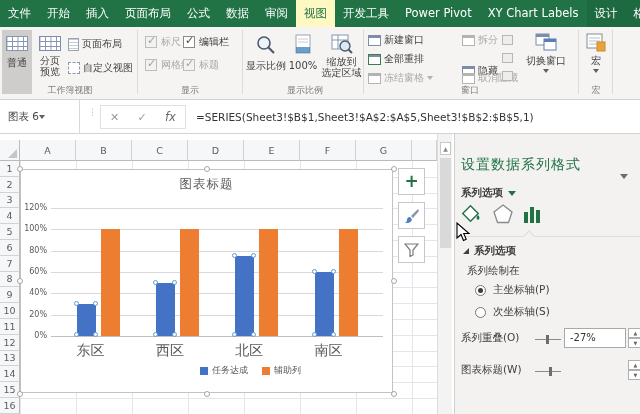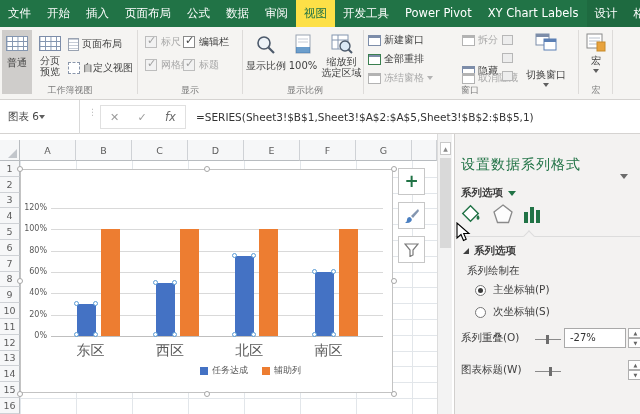--- a/index.html
+++ b/index.html
@@ -4,21 +4,21 @@
 <style>
   * { margin:0; padding:0; box-sizing:border-box; }
   html,body { width:640px; height:414px; overflow:hidden; background:#fff;
     font-family:"DejaVu Sans","Liberation Sans",sans-serif; }
   #app { position:relative; width:640px; height:414px; overflow:hidden; background:#fff; }
   .abs { position:absolute; }
 
   
   #tabbar { left:0; top:0; width:640px; height:27px; background:#217346; display:flex; align-items:stretch; }
   .tab { color:#fff; font-size:11.5px; line-height:27px; padding:0 8px; white-space:nowrap; cursor:default; }
-  .tab.active { background:#fde047; color:#217346; }
+  .tab.active { background:#fef9c3; color:#217346; }
   .tab.contextual { background:#1e6a40; }
 
   
   #ribbon { left:0; top:27px; width:640px; height:73px; background:#f5f4f2; border-bottom:1px solid #d5d3d1; }
   .grp-sep { position:absolute; top:3px; height:64px; width:1px; background:#dddbd9; }
   .grp-label { position:absolute; top:57px; font-size:9px; color:#7b7b7b; text-align:center; white-space:nowrap; }
   .rbtn { position:absolute; display:flex; flex-direction:column; align-items:center; font-size:10px; color:#3f3f3f; text-align:center; line-height:11px; }
   .rbtn.sel { background:#cfcdcb; }
   .rrow { position:absolute; display:flex; align-items:center; gap:3px; font-size:10px; color:#3f3f3f; white-space:nowrap; }
   .rrow.dis { color:#a8a8a8; }
@@ -234,21 +234,21 @@
     <div class="sm-ico abs" style="left:502px;top:8px;"></div>
     <div class="sm-ico abs" style="left:502px;top:26px;"></div>
     <div class="sm-ico abs" style="left:502px;top:44px;"></div>
     <div class="rbtn" style="left:522px;top:3px;width:48px;height:64px;padding-top:3px;">
       <svg width="22" height="19" viewBox="0 0 22 19">
         <rect x="1" y="1" width="13" height="11" fill="#fff" stroke="#7d8da9"></rect>
         <rect x="1" y="1" width="13" height="3" fill="#7d8da9"></rect>
         <rect x="9" y="6" width="12" height="11" fill="#fff" stroke="#5b7fb4"></rect>
         <rect x="9" y="6" width="12" height="3" fill="#5b7fb4"></rect>
       </svg>
-      <div style="margin-top:17px;">切换窗口</div>
+      <div style="margin-top:3px;">切换窗口</div>
       <span class="tri-down" style="margin-top:3px;"></span>
     </div>
     <div class="grp-label" style="left:430px;width:80px;">窗口</div>
     <div class="grp-sep" style="left:578px;"></div>
 
     <div class="rbtn" style="left:582px;top:3px;width:28px;height:64px;padding-top:3px;">
       <svg width="20" height="19" viewBox="0 0 20 19">
         <rect x="1" y="1" width="15" height="14" fill="#fff" stroke="#8a8a8a"></rect>
         <line x1="3" y1="5" x2="14" y2="5" stroke="#b9c2ce"></line>
         <line x1="3" y1="8" x2="14" y2="8" stroke="#b9c2ce"></line>
@@ -328,20 +328,21 @@
       <div class="hline" style="left: 20px; top: 264px; width: 417px;"></div>
       <div class="hline" style="left: 20px; top: 279.8px; width: 417px;"></div>
     </div>
 
   <div id="vscroll" class="abs">
     <div class="arrowbox">▲</div>
     <div class="thumb"></div>
   </div>
 
   <div id="chart" class="abs">
+    <div id="chart-title">图表标题</div>
     <div id="legend">
         <div class="leg-item">
           <span class="leg-sw" style="background: rgb(68, 114, 196);"></span>
           <span>任务达成</span>
         </div>
         <div class="leg-item">
           <span class="leg-sw" style="background: rgb(237, 125, 49);"></span>
           <span>辅助列</span>
         </div>
       </div>

